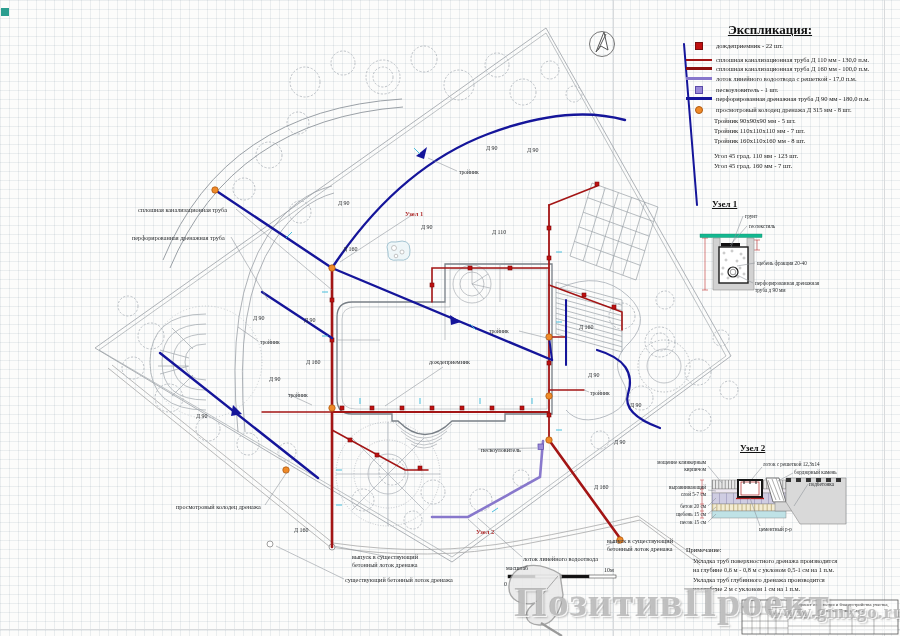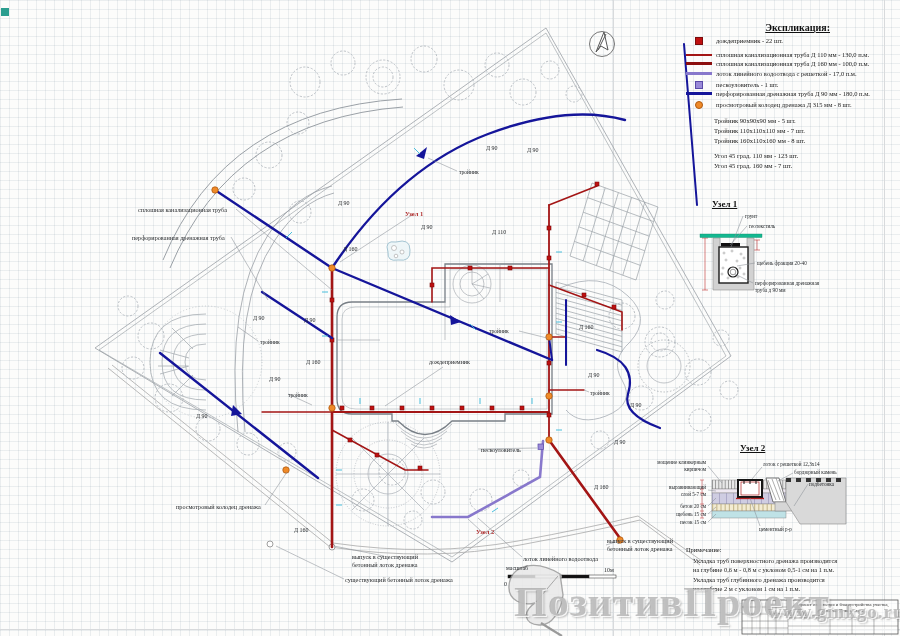--- a/index.html
+++ b/index.html
@@ -10,21 +10,21 @@
       linear-gradient(to right, rgba(150,168,182,.18) 1px, transparent 1px),
       linear-gradient(to bottom, rgba(150,168,182,.18) 1px, transparent 1px);
     background-size:9px 9px;
     font-family:"Liberation Serif", serif;
     color:#222;
   }
   .abs{position:absolute;}
   svg text{font-family:"Liberation Serif", serif;}
   
   .legend{left:684px;top:22px;width:218px;z-index:10;}
-  .legend-title{margin-left:26px;width:120px;text-align:right;font-weight:bold;font-size:10px;text-decoration:underline;color:#111;}
+  .legend-title{margin-left:26px;width:120px;text-align:center;font-weight:bold;font-size:13px;text-decoration:underline;color:#111;}
   .lrow{display:flex;align-items:center;height:7px;}
   .mt7{margin-top:7px}.mt4{margin-top:4px}.mt3{margin-top:3px}.mt2{margin-top:2px}
   .sym{width:30px;display:flex;justify-content:center;align-items:center;flex:0 0 30px;}
   .llab{font-size:6.5px;white-space:nowrap;margin-left:2px;color:#222;}
   .sq-red{width:6px;height:6px;background:#c01010;border:1px solid #7a0c0c;}
   .ln-red-thin{width:26px;height:2px;background:#a31515;}
   .ln-red-thick{width:26px;height:3.2px;background:#8c0f0f;}
   .ln-purple{width:26px;height:2.4px;background:#8878cc;}
   .sq-purple{width:6px;height:6px;background:#9a8ad8;border:1px solid #5a4aa8;}
   .ln-blue{width:26px;height:2.6px;background:#15159a;}

